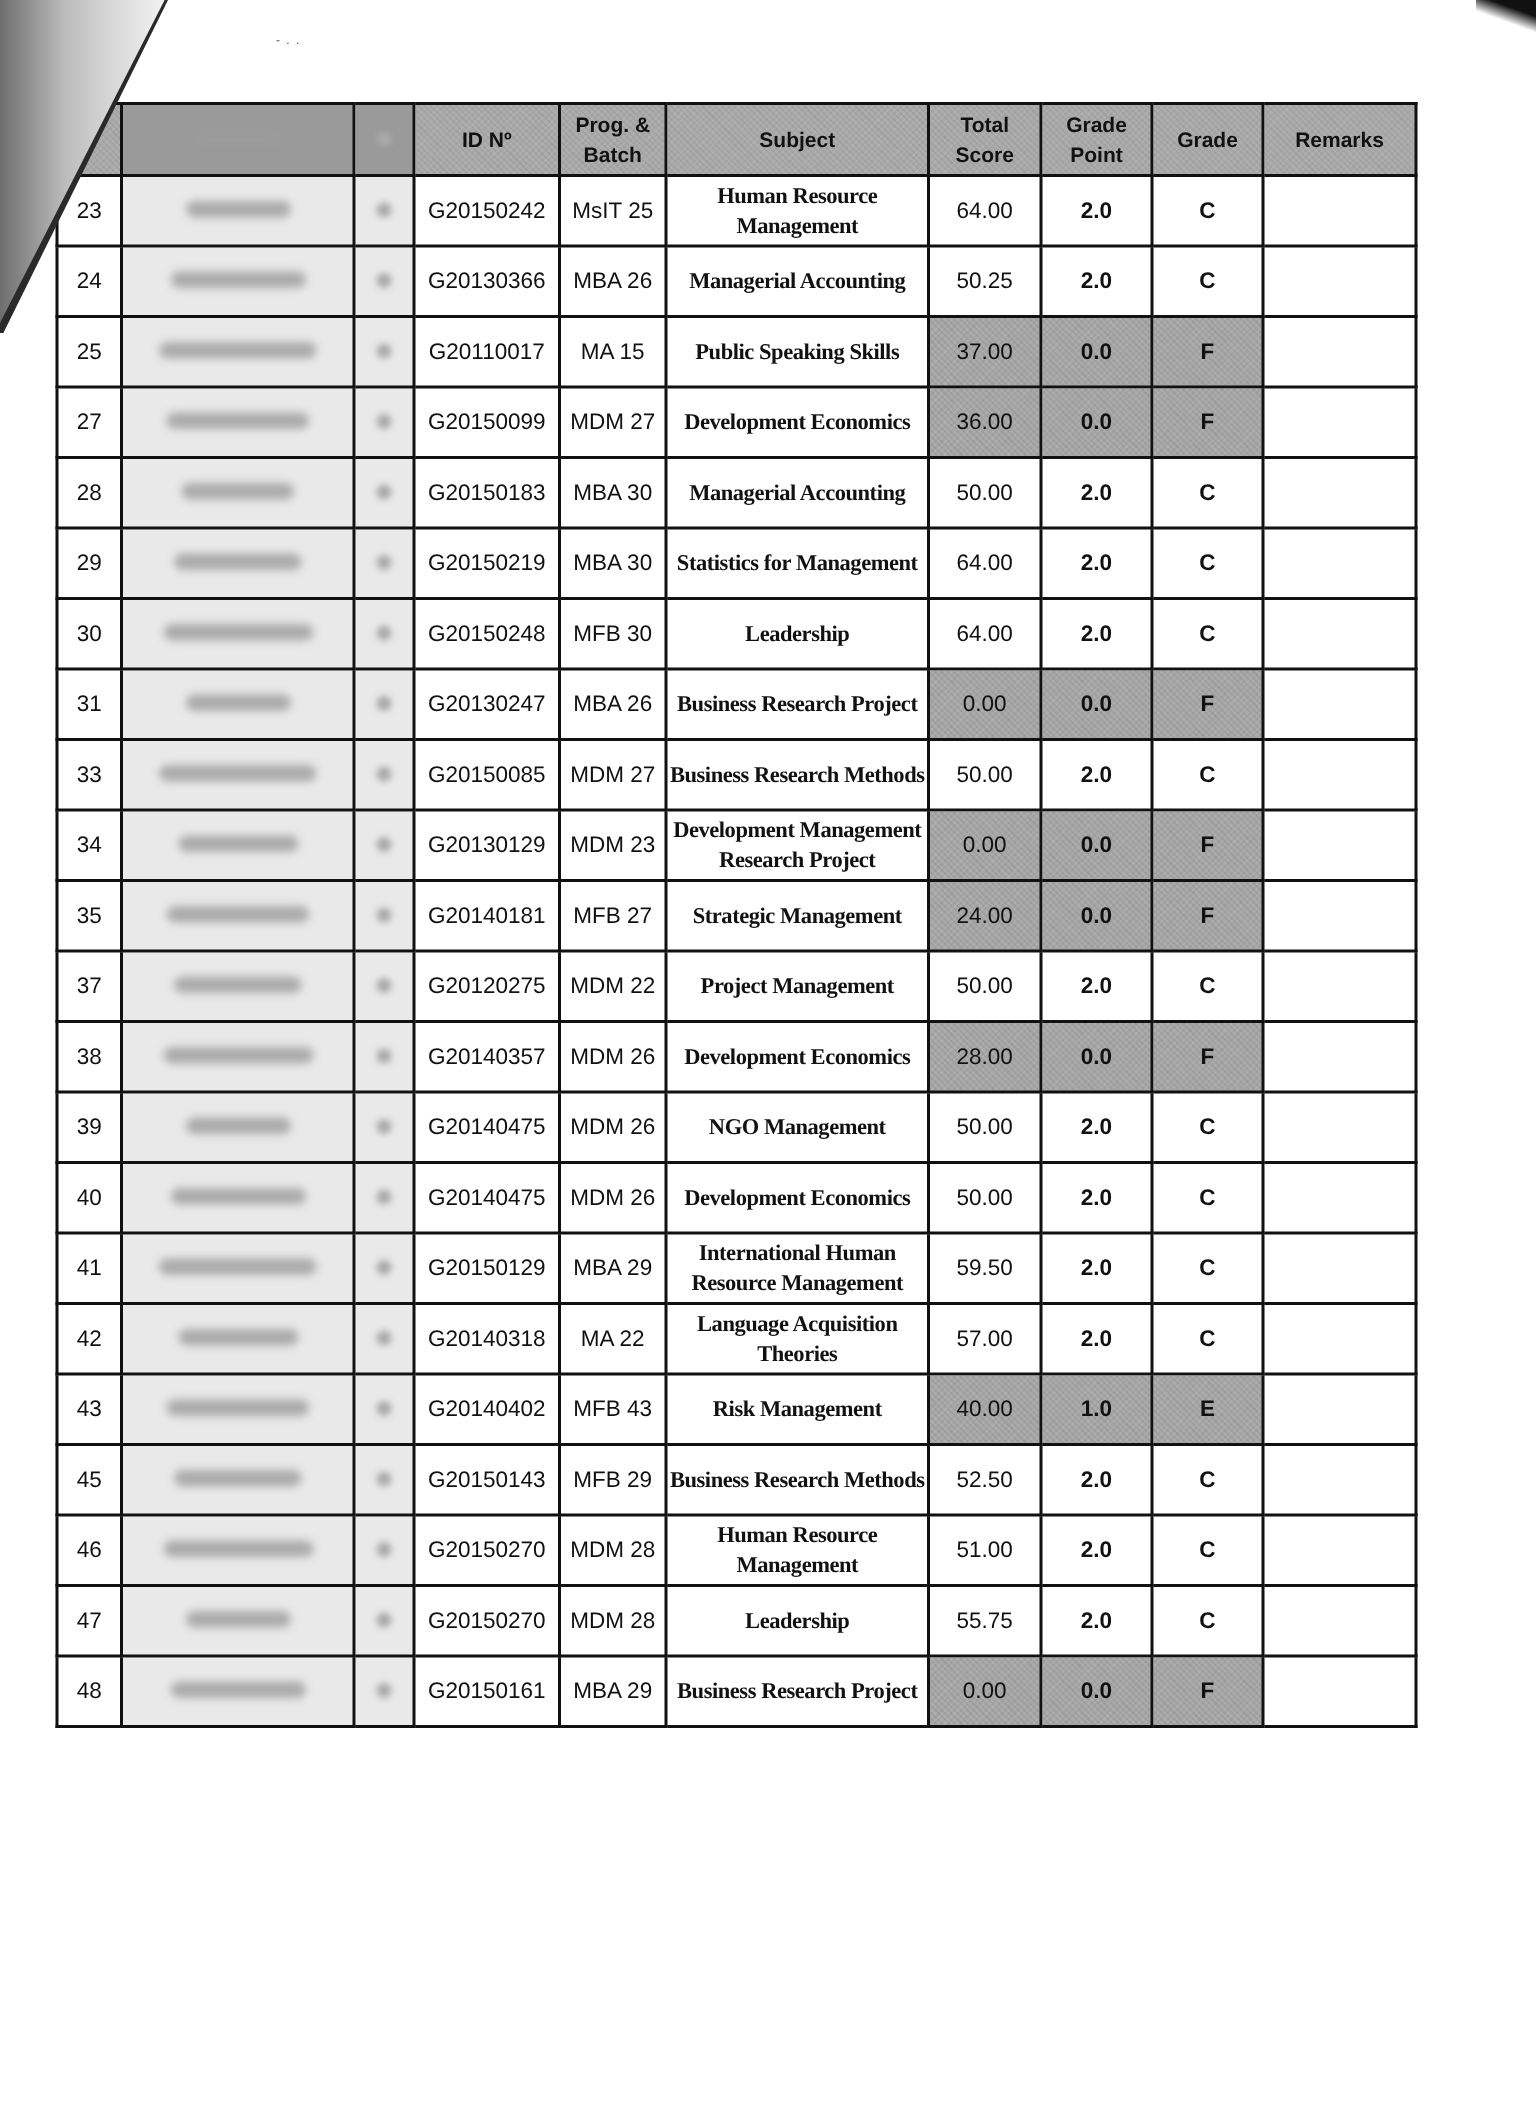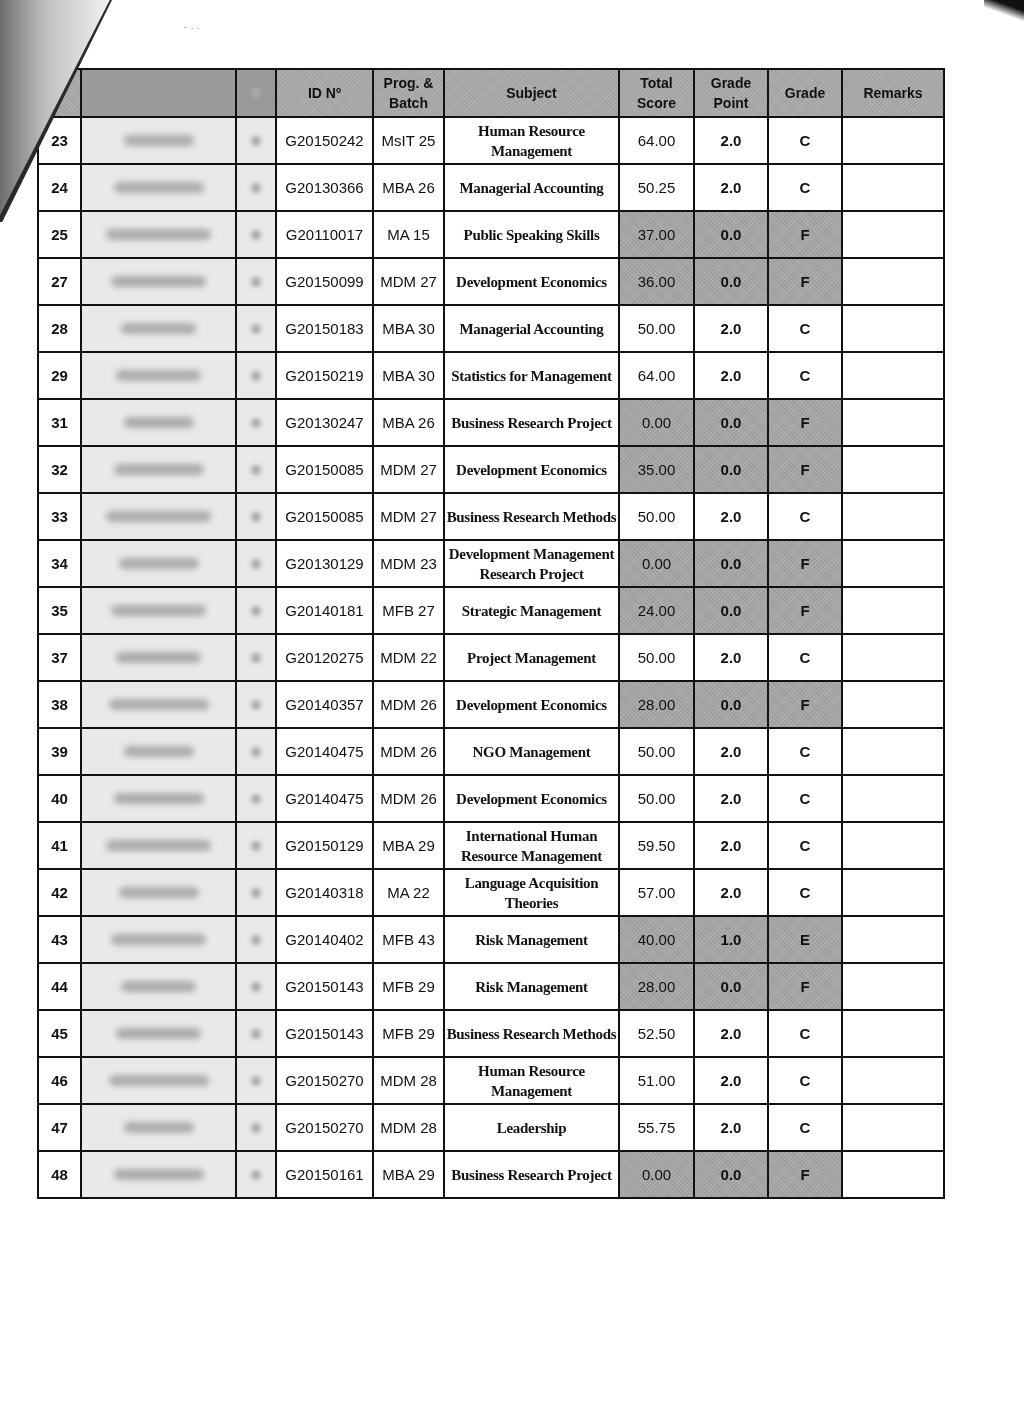--- a/index.html
+++ b/index.html
@@ -59,21 +59,21 @@
   col.c-name { width:155px; }
   col.c-x { width:40px; }
   col.c-id { width:97px; }
   col.c-prog { width:71px; }
   col.c-subj { width:175px; }
   col.c-score { width:75px; }
   col.c-gp { width:74px; }
   col.c-grade { width:74px; }
   col.c-rem { width:102px; }
 
-  td.no { font-weight:bold; font-size:15px; }
+  td.no { font-weight:normal; font-size:15px; }
   td.blurred, th.blurred {
     border-left-color:transparent; border-right-color:transparent;
     background:#e9e9e9 !important;
   }
   th.blurred { background:#9a9a9a !important; }
   .blur-text {
     display:inline-block; height:11px; border-radius:6px;
     background:#9c9c9c; filter:blur(3px); opacity:0.8;
   }
   .blur-small { display:inline-block; width:10px; height:10px; border-radius:5px; background:#aaa; filter:blur(2px); }
@@ -197,39 +197,39 @@
         <td class="blurred"><span class="blur-small"></span></td>
         <td class="id">G20150219</td>
         <td class="prog">MBA 30</td>
         <td class="subj">Statistics for Management</td>
         <td class="num">64.00</td>
         <td class="num gp">2.0</td>
         <td class="grade">C</td>
         <td></td>
       </tr>
       <tr>
+        <td class="no">30</td>
+        <td class="blurred"><span class="blur-text" style="width:100px"></span></td>
+        <td class="blurred"><span class="blur-small"></span></td>
+        <td class="id">G20150248</td>
+        <td class="prog">MFB 30</td>
+        <td class="subj">Leadership</td>
+        <td class="num">64.00</td>
+        <td class="num gp">2.0</td>
+        <td class="grade">C</td>
+        <td></td>
+      </tr>
+      <tr>
         <td class="no">31</td>
         <td class="blurred"><span class="blur-text" style="width:70px"></span></td>
         <td class="blurred"><span class="blur-small"></span></td>
         <td class="id">G20130247</td>
         <td class="prog">MBA 26</td>
         <td class="subj">Business Research Project</td>
         <td class="num fail">0.00</td>
-        <td class="num gp fail">0.0</td>
-        <td class="grade fail">F</td>
-        <td></td>
-      </tr>
-      <tr>
-        <td class="no">32</td>
-        <td class="blurred"><span class="blur-text" style="width:90px"></span></td>
-        <td class="blurred"><span class="blur-small"></span></td>
-        <td class="id">G20150085</td>
-        <td class="prog">MDM 27</td>
-        <td class="subj">Development Economics</td>
-        <td class="num fail">35.00</td>
         <td class="num gp fail">0.0</td>
         <td class="grade fail">F</td>
         <td></td>
       </tr>
       <tr>
         <td class="no">33</td>
         <td class="blurred"><span class="blur-text" style="width:105px"></span></td>
         <td class="blurred"><span class="blur-small"></span></td>
         <td class="id">G20150085</td>
         <td class="prog">MDM 27</td>
@@ -341,32 +341,20 @@
         <td class="blurred"><span class="blur-small"></span></td>
         <td class="id">G20140402</td>
         <td class="prog">MFB 43</td>
         <td class="subj">Risk Management</td>
         <td class="num fail">40.00</td>
         <td class="num gp fail">1.0</td>
         <td class="grade fail">E</td>
         <td></td>
       </tr>
       <tr>
-        <td class="no">44</td>
-        <td class="blurred"><span class="blur-text" style="width:75px"></span></td>
-        <td class="blurred"><span class="blur-small"></span></td>
-        <td class="id">G20150143</td>
-        <td class="prog">MFB 29</td>
-        <td class="subj">Risk Management</td>
-        <td class="num fail">28.00</td>
-        <td class="num gp fail">0.0</td>
-        <td class="grade fail">F</td>
-        <td></td>
-      </tr>
-      <tr>
         <td class="no">45</td>
         <td class="blurred"><span class="blur-text" style="width:85px"></span></td>
         <td class="blurred"><span class="blur-small"></span></td>
         <td class="id">G20150143</td>
         <td class="prog">MFB 29</td>
         <td class="subj">Business Research Methods</td>
         <td class="num">52.50</td>
         <td class="num gp">2.0</td>
         <td class="grade">C</td>
         <td></td>

